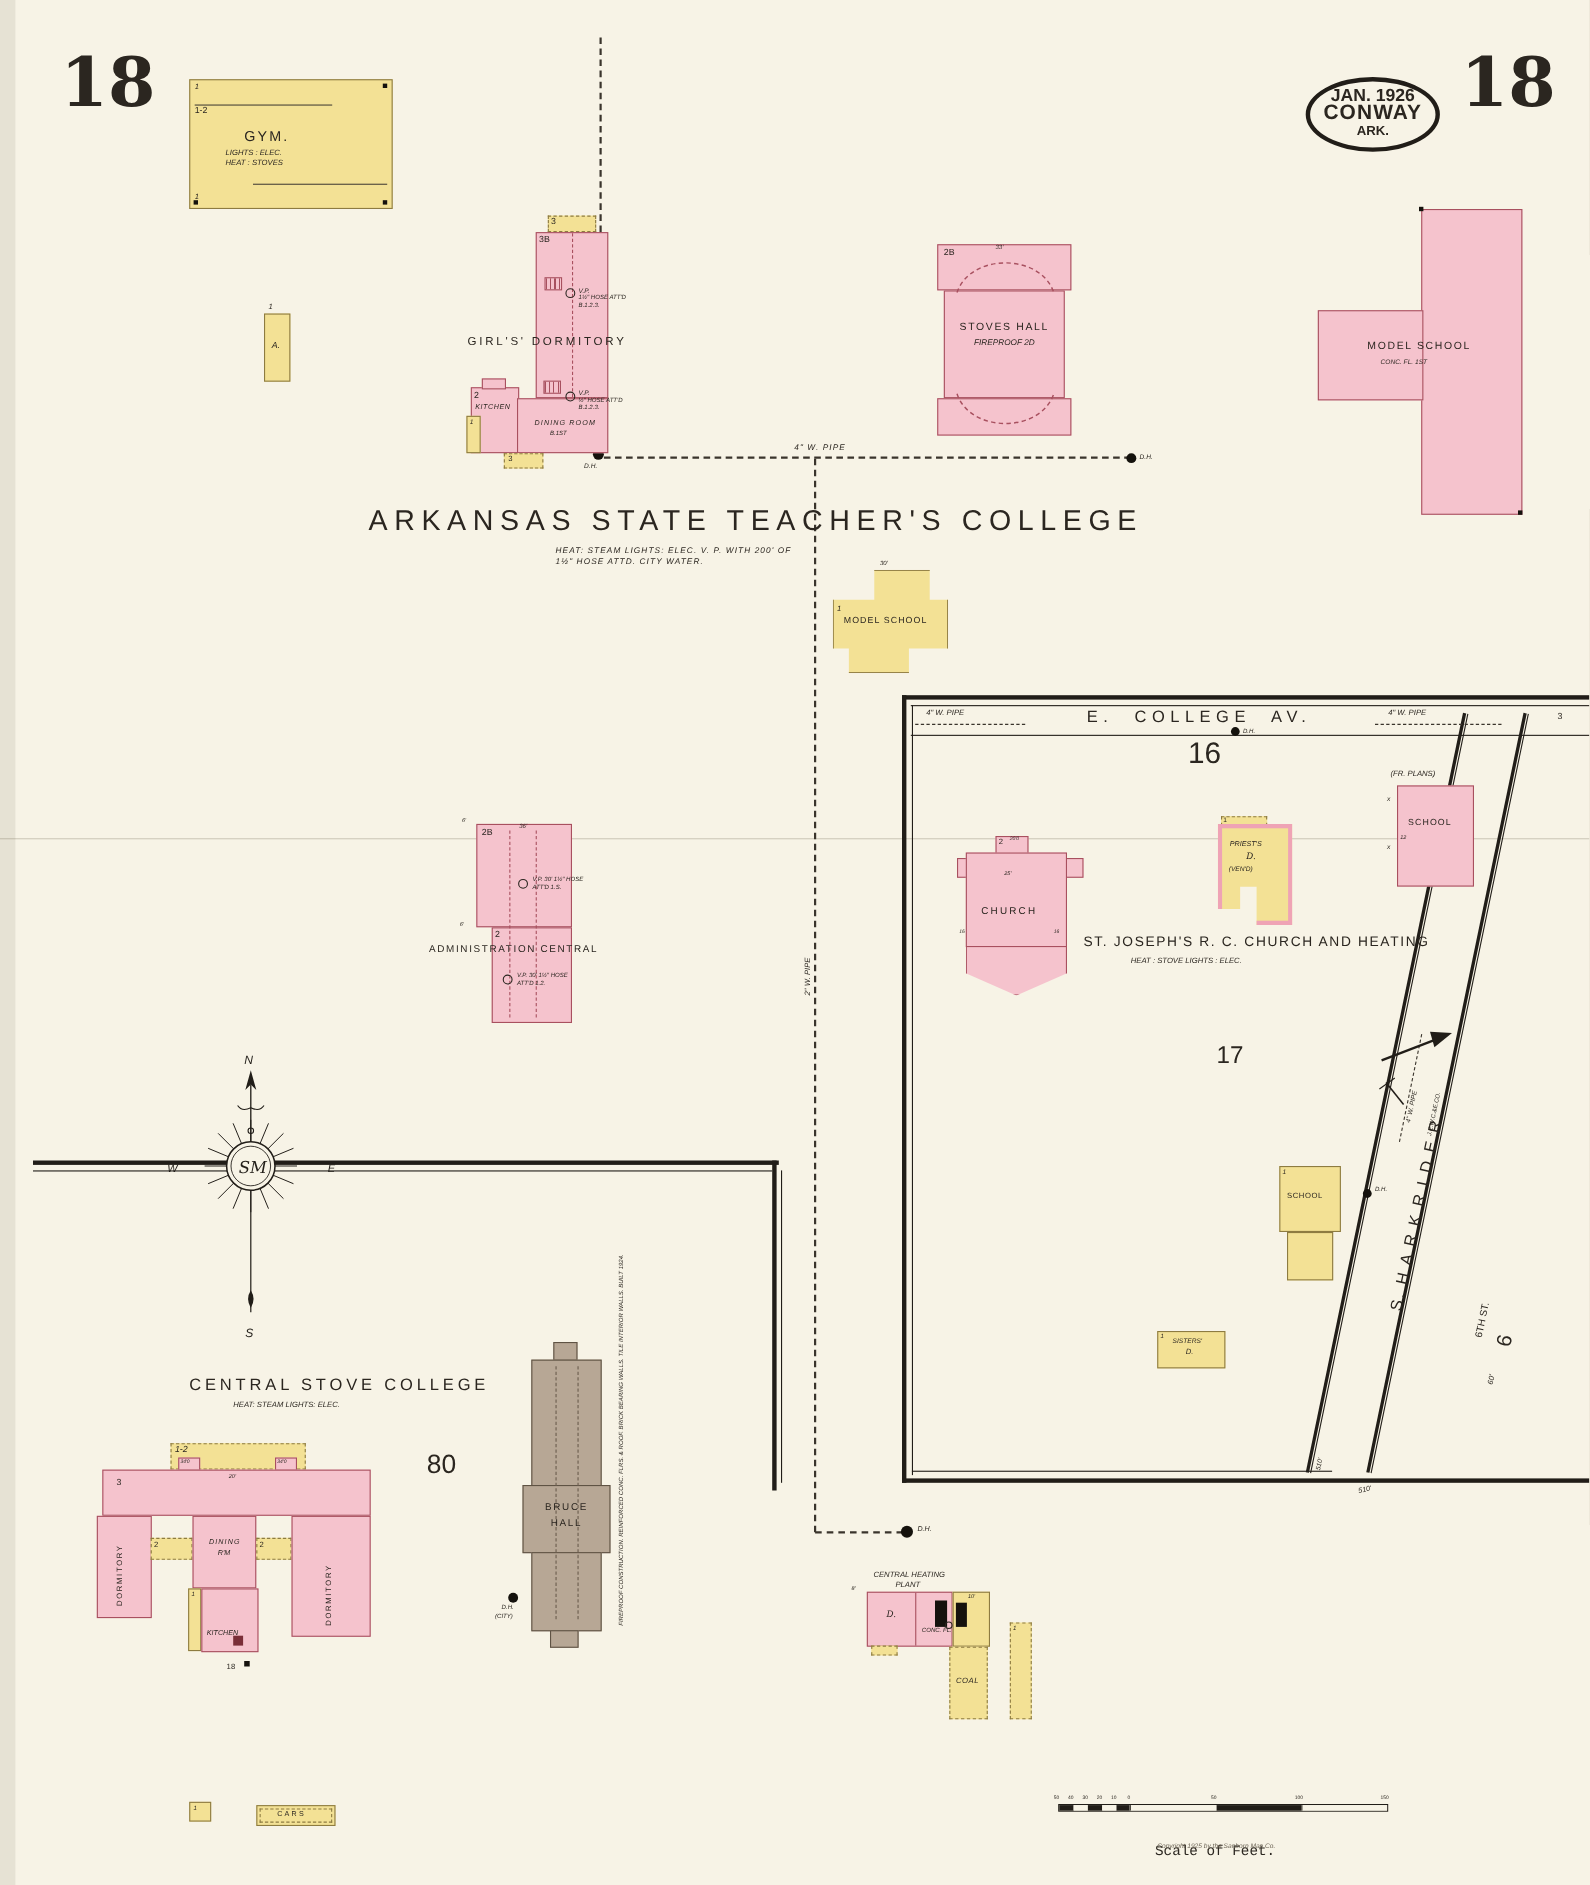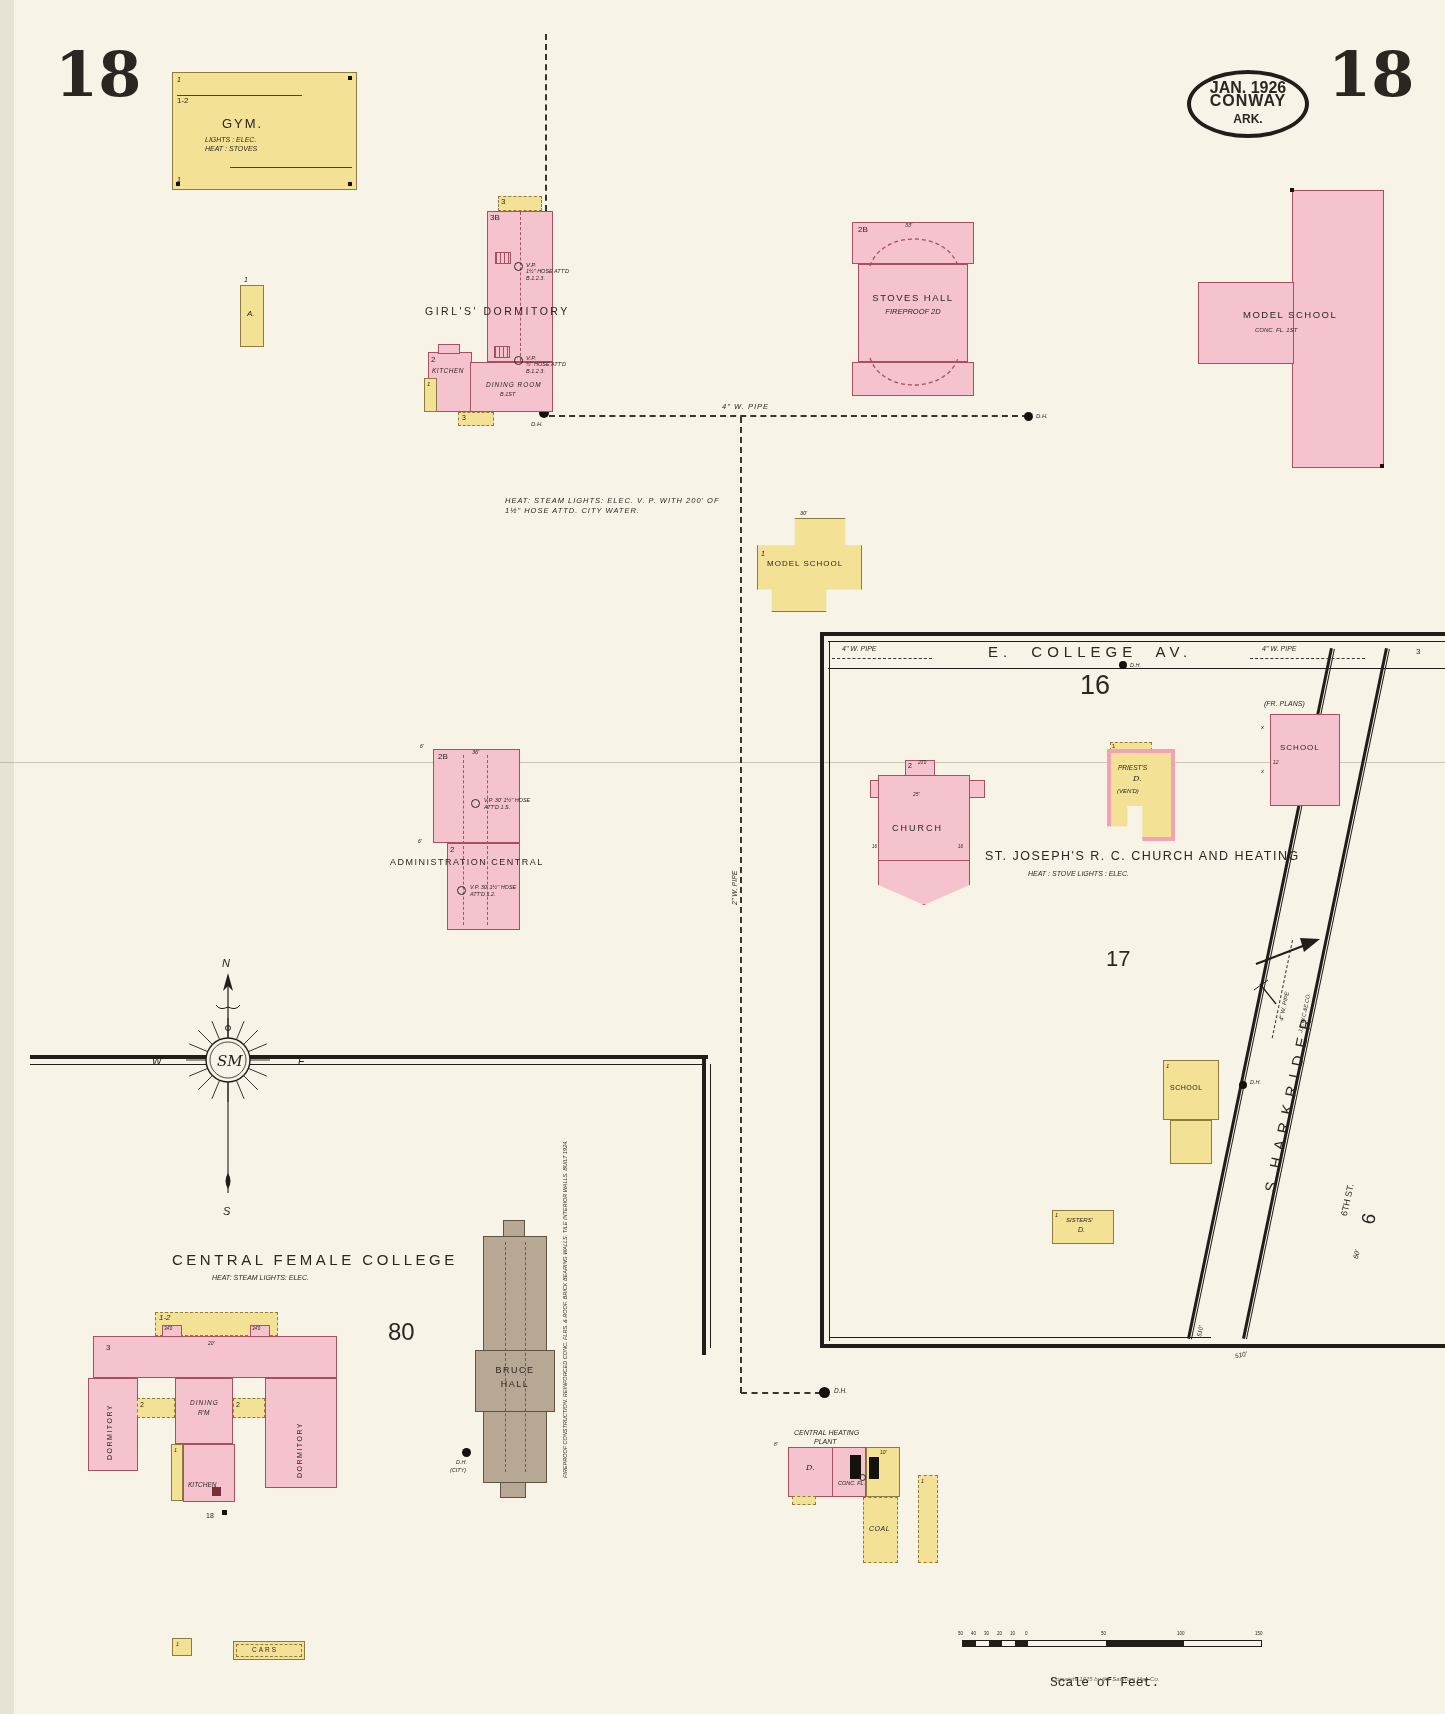--- a/index.html
+++ b/index.html
@@ -76,21 +76,21 @@
   <div class="t it" style="left:205px;top:136px;font-size:7px;">LIGHTS :  ELEC.</div>
   <div class="t it" style="left:205px;top:145px;font-size:7px;">HEAT :  STOVES</div>
   <div style="position:absolute;left:177px;top:95px;width:125px;border-top:1px solid #4a4438;"></div>
   <div style="position:absolute;left:230px;top:167px;width:122px;border-top:1px solid #4a4438;"></div>
   <div class="sq" style="left:348px;top:76px;width:4px;height:4px;"></div>
   <div class="sq" style="left:348px;top:182px;width:4px;height:4px;"></div>
   <div class="sq" style="left:176px;top:182px;width:4px;height:4px;"></div>
 
   <div style="position:absolute;left:1187px;top:70px;width:122px;height:68px;border:4.5px solid #211d18;border-radius:50%;box-sizing:border-box;"></div>
   <div class="t ctr" style="left:1192px;top:80px;width:112px;font-size:16px;font-weight:700;">JAN. 1926</div>
-  <div class="t ctr" style="left:1192px;top:93px;width:112px;font-size:16px;font-weight:700;letter-spacing:1px;text-align:center;">CONWAY</div>
+  <div class="t ctr" style="left:1192px;top:93px;width:112px;font-size:19px;font-weight:700;letter-spacing:1px;text-align:center;">CONWAY</div>
   <div class="t ctr" style="left:1192px;top:113px;width:112px;font-size:12px;font-weight:700;">ARK.</div>
   <div class="t ser" style="left:1328px;top:44px;font-size:62px;">18</div>
 
   <div class="yellowD" style="left:498px;top:196px;width:44px;height:15px;"></div>
   <div class="t" style="left:501px;top:198px;font-size:8px;">3</div>
   <div class="pink" style="left:487px;top:211px;width:66px;height:151px;"></div>
   <div class="t" style="left:490px;top:214px;font-size:8px;">3B</div>
   <div class="dashVt" style="left:520px;top:212px;height:149px;"></div>
   <div class="hatch" style="left:495px;top:252px;width:16px;height:12px;"></div>
   <div class="hatch" style="left:494px;top:346px;width:16px;height:12px;"></div>
@@ -131,20 +131,21 @@
   <div class="t ctr" style="left:856px;top:293px;width:114px;font-size:9.5px;letter-spacing:1.5px;">STOVES  HALL</div>
   <div class="t ctr it" style="left:856px;top:308px;width:114px;font-size:7.5px;">FIREPROOF 2D</div>
 
   <div class="pink" style="left:1292px;top:190px;width:92px;height:278px;"></div>
   <div class="pink" style="left:1198px;top:282px;width:96px;height:82px;"></div>
   <div class="t" style="left:1243px;top:310px;font-size:9.5px;letter-spacing:1.5px;">MODEL  SCHOOL</div>
   <div class="t it" style="left:1255px;top:327px;font-size:6px;">CONC. FL. 1ST</div>
   <div class="sq" style="left:1290px;top:188px;width:4px;height:4px;"></div>
   <div class="sq" style="left:1380px;top:464px;width:4px;height:4px;"></div>
 
+  <div class="t" style="left:335px;top:460px;font-size:26px;letter-spacing:6px;">ARKANSAS  STATE  TEACHER'S  COLLEGE</div>
   <div class="t it" style="left:505px;top:497px;font-size:7.5px;letter-spacing:1px;">HEAT: STEAM    LIGHTS: ELEC.    V. P. WITH 200' OF</div>
   <div class="t it" style="left:505px;top:507px;font-size:7.5px;letter-spacing:1px;">1½" HOSE ATTD.    CITY WATER.</div>
 
   <div class="yellow" style="left:757px;top:518px;width:105px;height:94px;border:1px solid #8d7b41;
               clip-path:polygon(36% 0,84% 0,84% 29%,100% 29%,100% 76%,66% 76%,66% 100%,14% 100%,14% 76%,0 76%,0 29%,36% 29%);"></div>
   <div class="t it" style="left:800px;top:511px;font-size:5.5px;">30'</div>
   <div class="t it" style="left:761px;top:550px;font-size:7px;">1</div>
   <div class="t" style="left:767px;top:560px;font-size:8px;letter-spacing:1px;">MODEL SCHOOL</div>
 
   <div class="pink" style="left:433px;top:749px;width:87px;height:94px;"></div>
@@ -262,21 +263,21 @@
     <path d="M88,72 q-8,4 -12,-2 M88,72 q8,4 12,-2" fill="none" stroke="#211d18" stroke-width="1"></path>
     <circle cx="88" cy="93" r="2.5" fill="none" stroke="#211d18" stroke-width="1"></circle>
     <line x1="88" y1="147" x2="88" y2="258" stroke="#211d18" stroke-width="1.1"></line>
     <path d="M88,238 q-5,8 0,16 q5,-8 0,-16" fill="#211d18"></path>
     <text x="82" y="32" font-size="11" font-style="italic" fill="#211d18">N</text>
     <text x="83" y="280" font-size="11" font-style="italic" fill="#211d18">S</text>
     <text x="12" y="130" font-size="10" font-style="italic" fill="#211d18">W</text>
     <text x="158" y="130" font-size="10" font-style="italic" fill="#211d18">E</text>
   </svg>
 
-  <div class="t" style="left:172px;top:1252px;font-size:15px;letter-spacing:3.5px;">CENTRAL  FEMALE  COLLEGE</div>
+  <div class="t" style="left:172px;top:1252px;font-size:15px;letter-spacing:3.5px;">CENTRAL  STOVE  COLLEGE</div>
   <div class="t it" style="left:212px;top:1274px;font-size:7px;">HEAT: STEAM   LIGHTS: ELEC.</div>
 
   <div class="yellow" style="left:155px;top:1312px;width:123px;height:24px;border-style:dashed;"></div>
   <div class="t" style="left:159px;top:1314px;font-size:8px;font-style:italic;">1-2</div>
   <div class="pink" style="left:162px;top:1325px;width:20px;height:12px;"></div>
   <div class="t it" style="left:164px;top:1327px;font-size:4.5px;">34'0</div>
   <div class="pink" style="left:250px;top:1325px;width:20px;height:12px;"></div>
   <div class="t it" style="left:252px;top:1327px;font-size:4.5px;">34'0</div>
 
   <div class="pink" style="left:93px;top:1336px;width:244px;height:42px;"></div>

